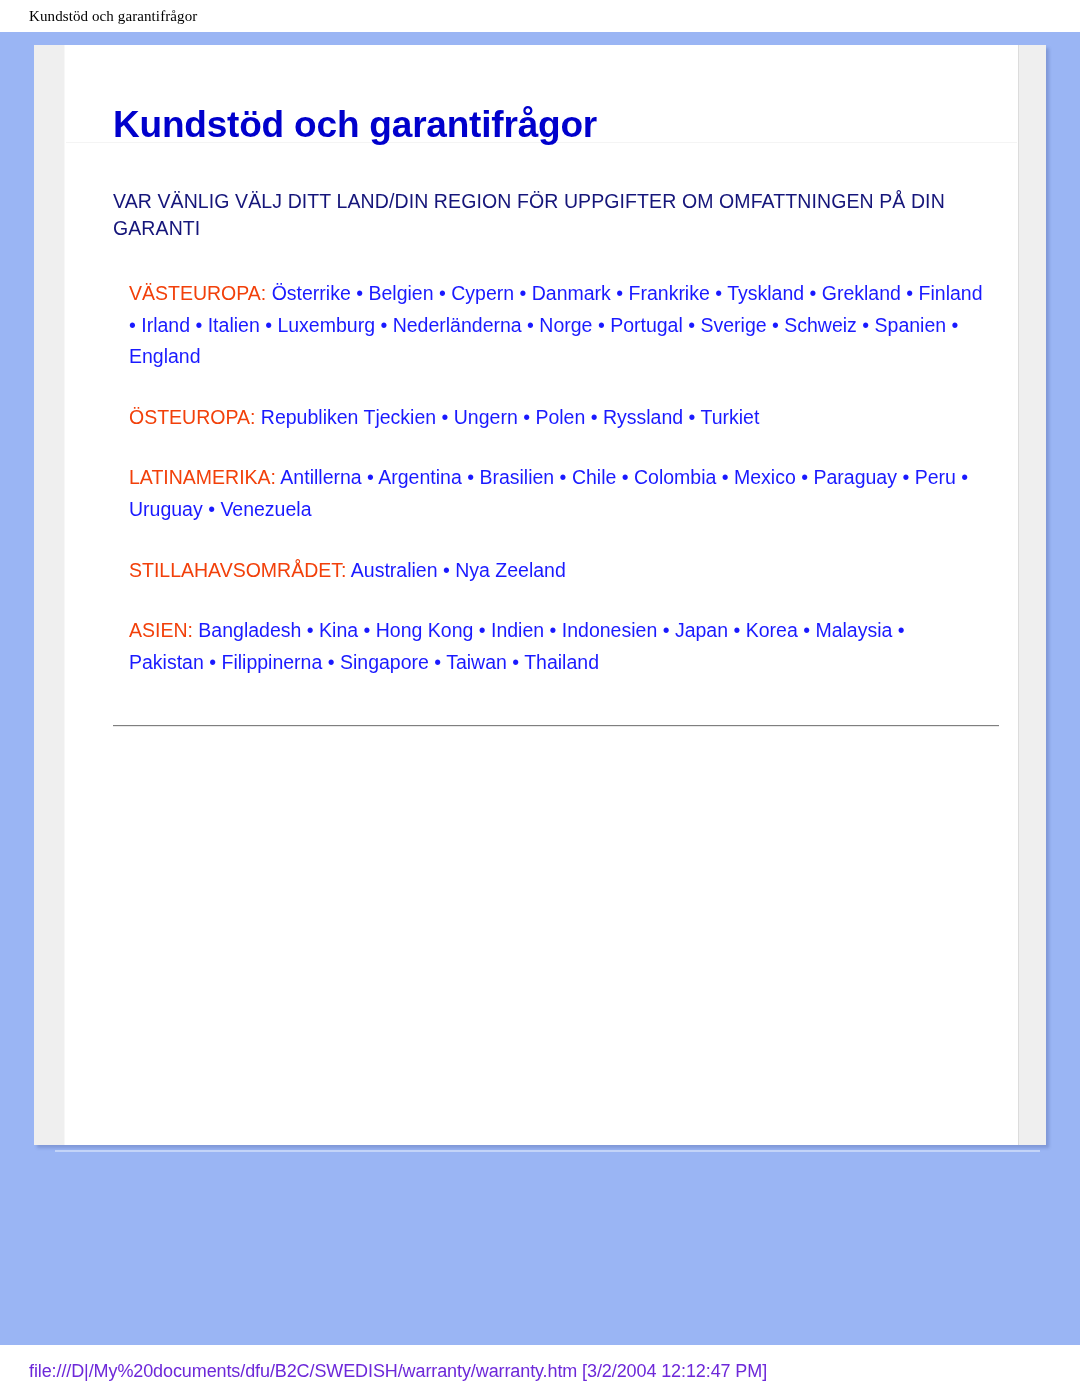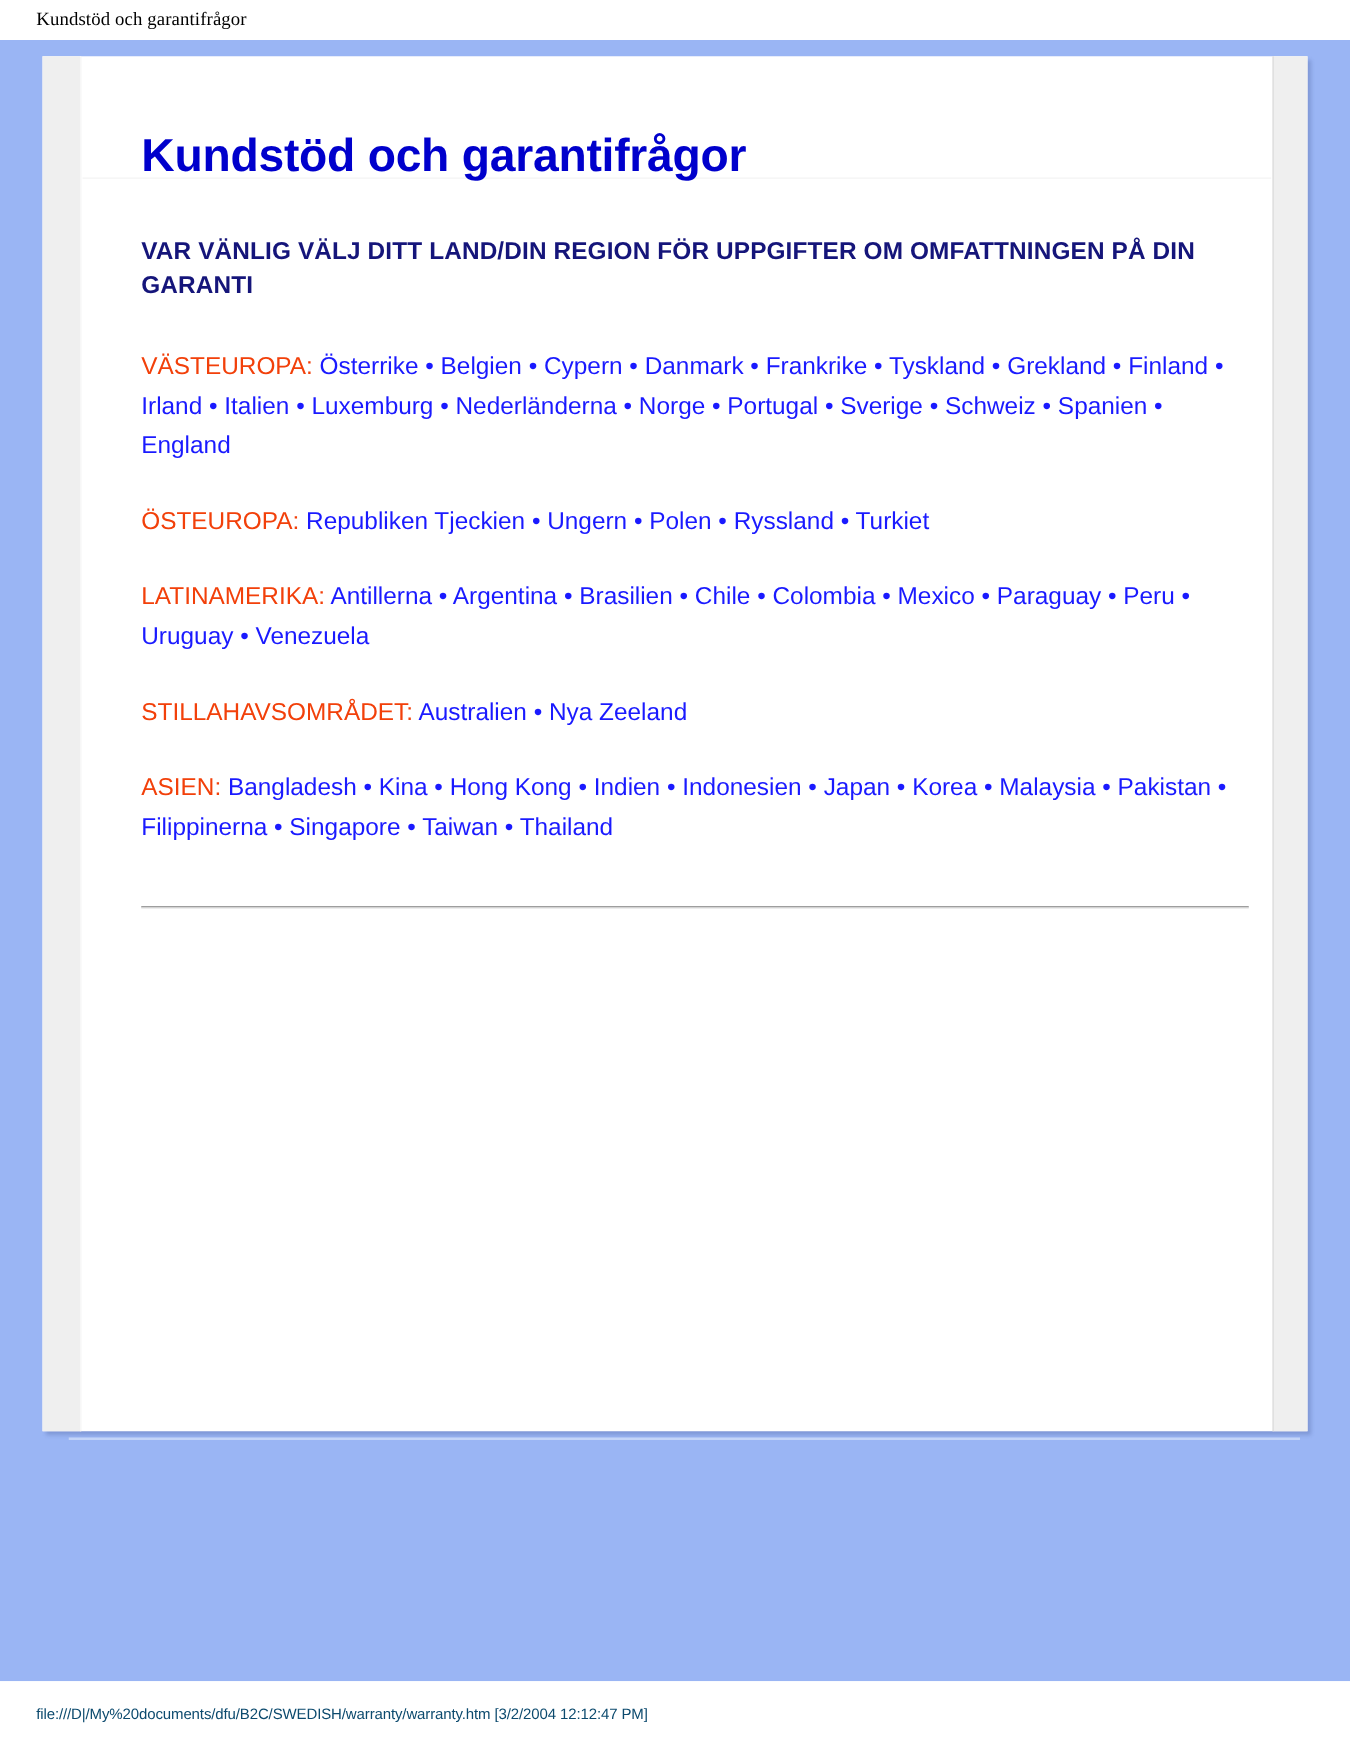--- a/index.html
+++ b/index.html
@@ -113,28 +113,28 @@
     line-height: 1.1;
     font-weight: bold;
     color: #0000cc;
     letter-spacing: -0.2px;
   }
 
   .subtitle {
     margin-top: 42px;
     font-size: 19.5px;
     line-height: 1.42;
-    font-weight: bold;
+    font-weight: normal;
     color: #15157a;
     letter-spacing: 0.1px;
     max-width: 905px;
   }
 
   .region-list {
-    margin: 0;
+    margin: 16px;
     padding: 0;
     list-style: none;
   }
   .region {
     margin-top: 29px;
     font-size: 19.5px;
     line-height: 1.62;
     max-width: 925px;
   }
   .region:first-child { margin-top: 35px; }
@@ -164,22 +164,22 @@
     top: 1345px;
     width: 1080px;
     height: 52px;
     background: #ffffff;
     display: flex;
     align-items: center;
     padding-left: 29px;
     box-sizing: border-box;
   }
   .page-footer-text {
-    font-size: 12px;
-    color: #0c4a6e;
+    font-size: 18px;
+    color: #6d28d9;
     letter-spacing: -0.1px;
   }
 </style>
 </head>
 <body>
 
 <div class="page-header">
   <span class="page-header-title">Kundstöd och garantifrågor</span>
 </div>
 

